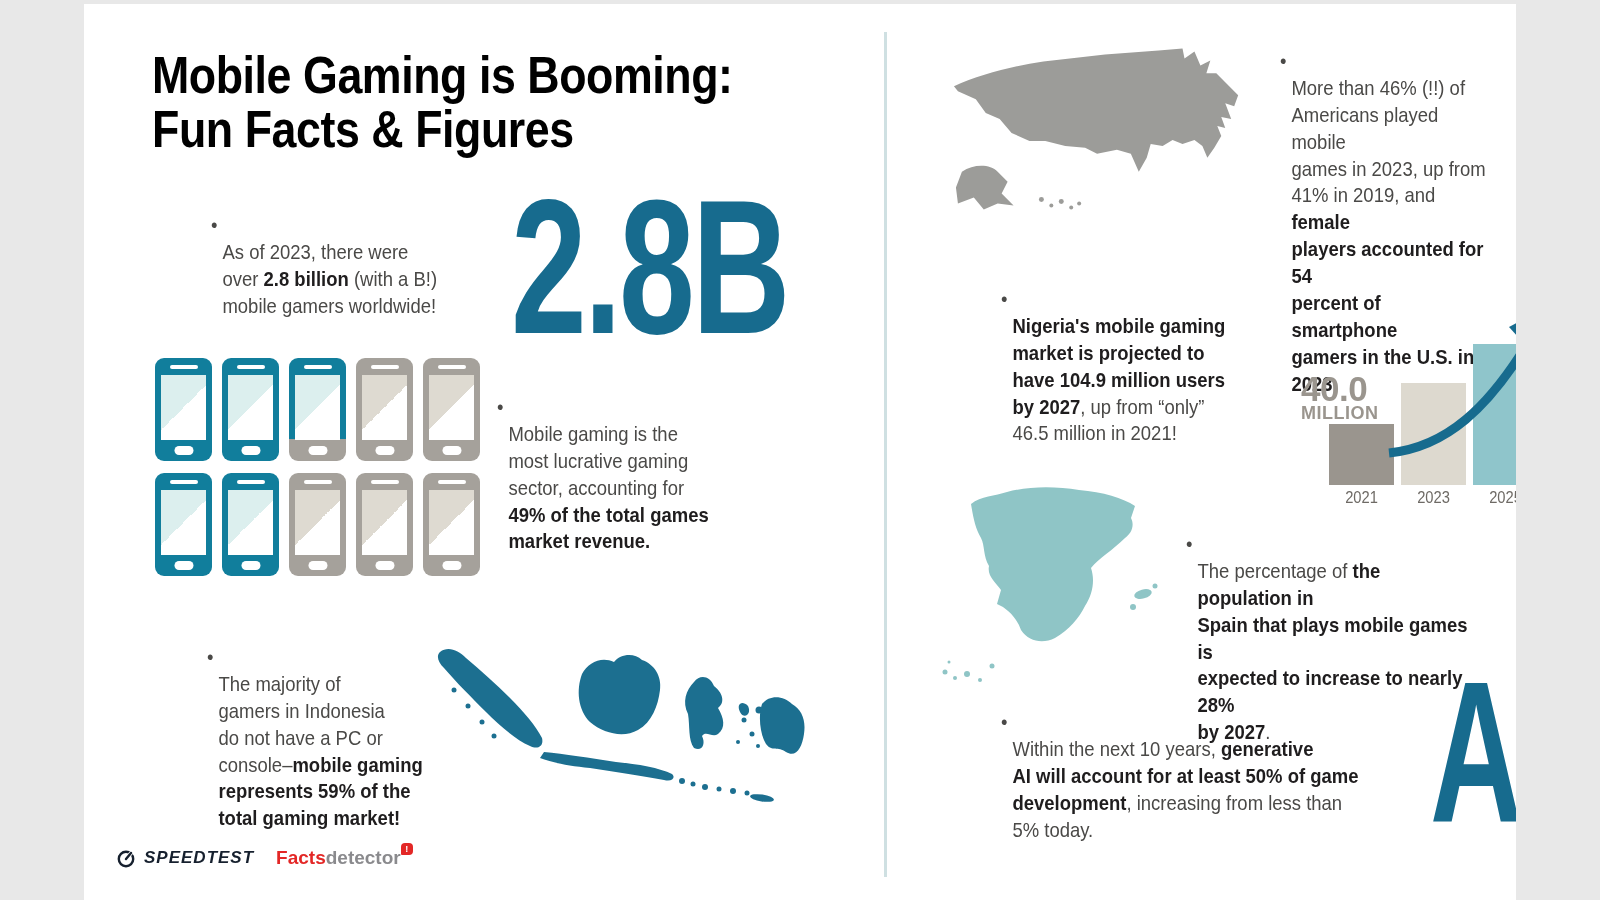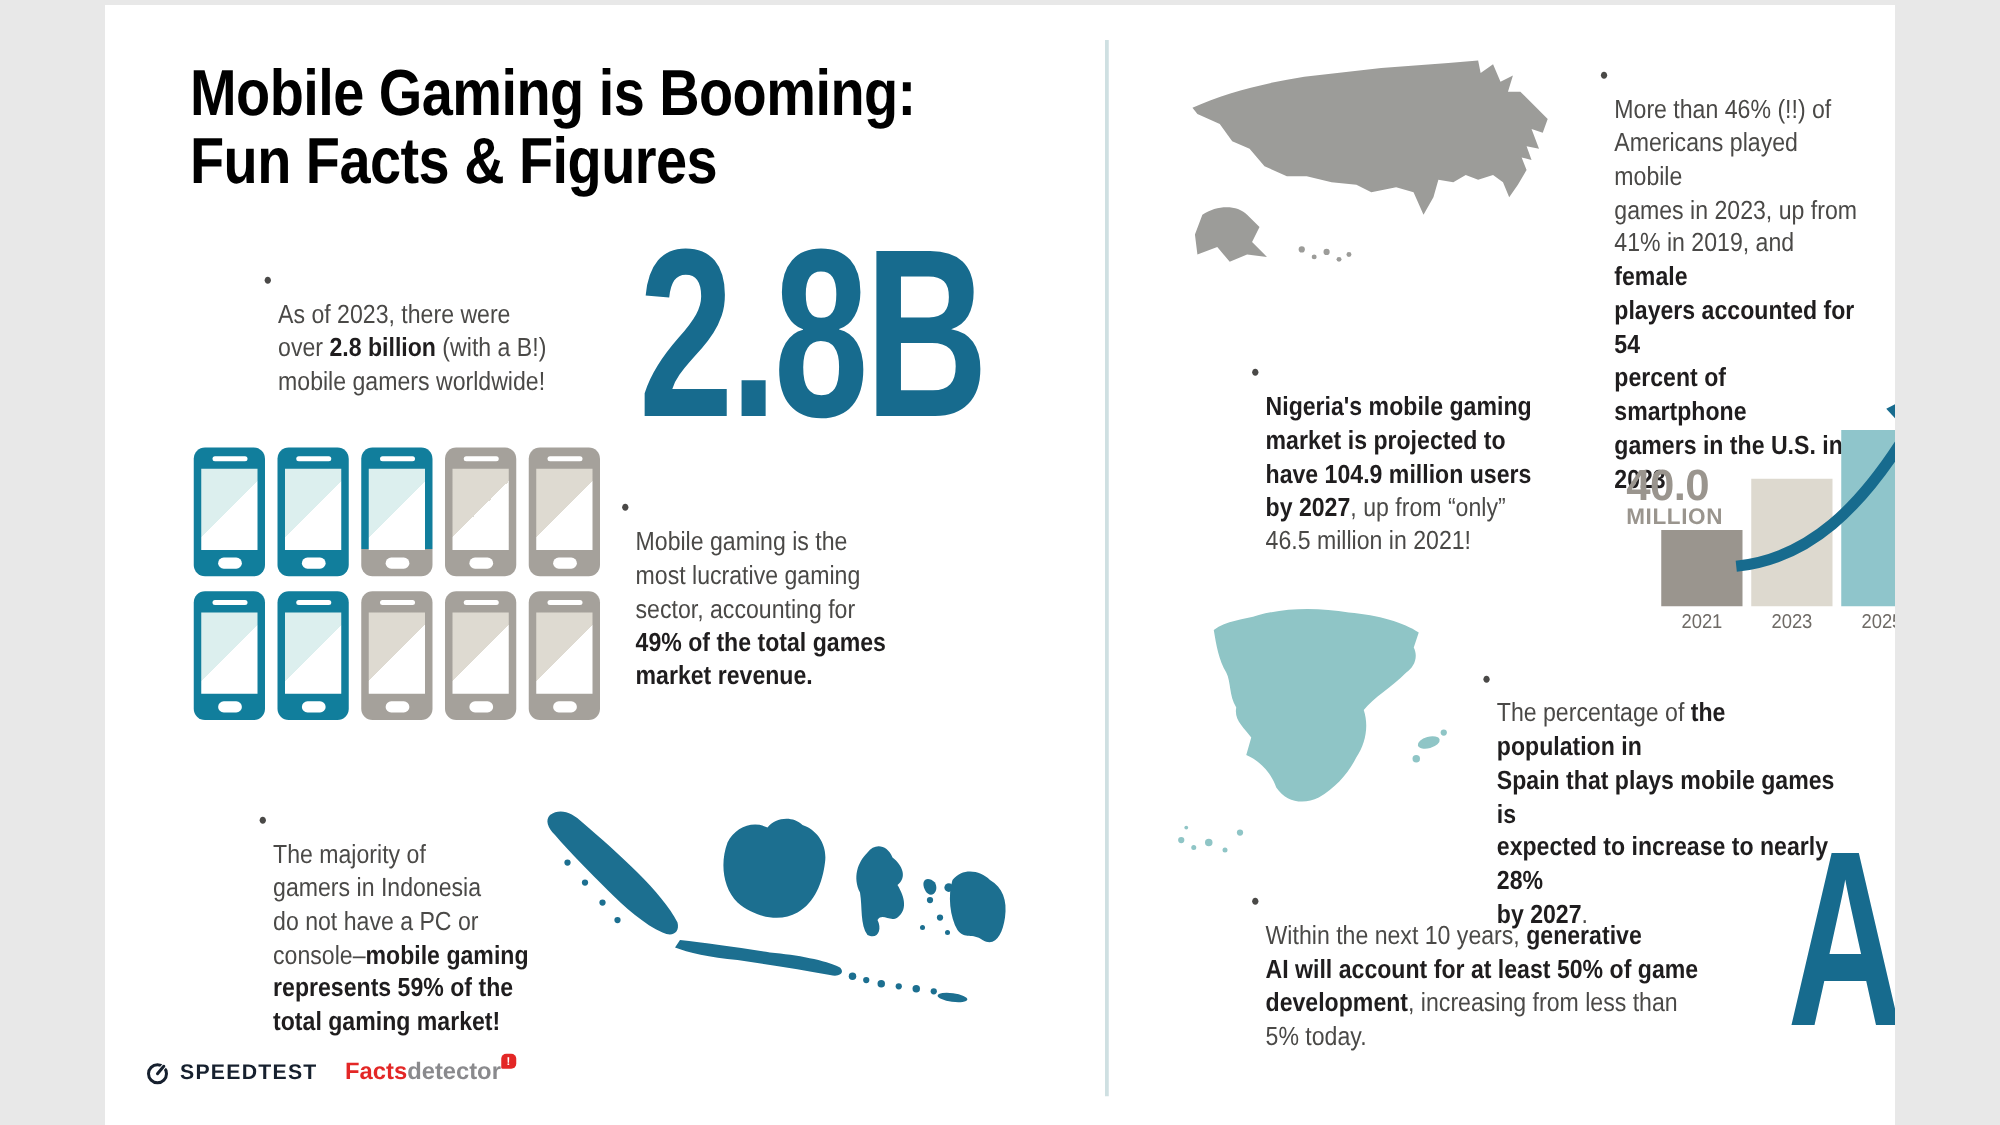--- a/index.html
+++ b/index.html
@@ -78,21 +78,21 @@
   .joy-ball { position:absolute; left:129px; top:24px; width:56px; height:56px;
     border-radius:50%; background:#8cc3c9; }
   .joy-stick { position:absolute; left:150px; top:78px; width:14px; height:54px; background:#176b8e; }
   .joy-btn { position:absolute; top:120px; width:17px; height:9px; border-radius:2px; background:#ddd9cf; }
   .joy-btn.b1 { left:128px; } .joy-btn.b2 { left:167px; }
   .joy-base { position:absolute; left:113px; top:127px; width:88px; height:37px;
     border-radius:19px; background:#9a958e; }
 
   
   .footer-left { position:absolute; left:32px; top:843px; display:flex; align-items:center; gap:8px; }
-  .speedtest-text { font-size:17px; font-weight:700; letter-spacing:1px; color:#16202e; }
+  .speedtest-text { font-size:17px; font-weight:700; letter-spacing:1px; color:#16202e;font-style:italic; }
   .downdetector { margin-left:14px; font-size:19px; font-weight:700; position:relative; padding-right:12px; }
   .dd-red { color:#e32726; } .dd-gray { color:#8a8a8d; }
   .dd-badge { position:absolute; right:0; top:-4px; width:12px; height:12px; border-radius:4px 4px 4px 1px;
     background:#e32726; color:#fff; font-size:9px; font-weight:700; text-align:center; line-height:12px; }
   .ookla { position:absolute; left:1466px; top:839px; font-size:22px; font-weight:400;
     letter-spacing:2.5px; color:#1b1b1b; }
 </style>
 </head>
 <body>
 

